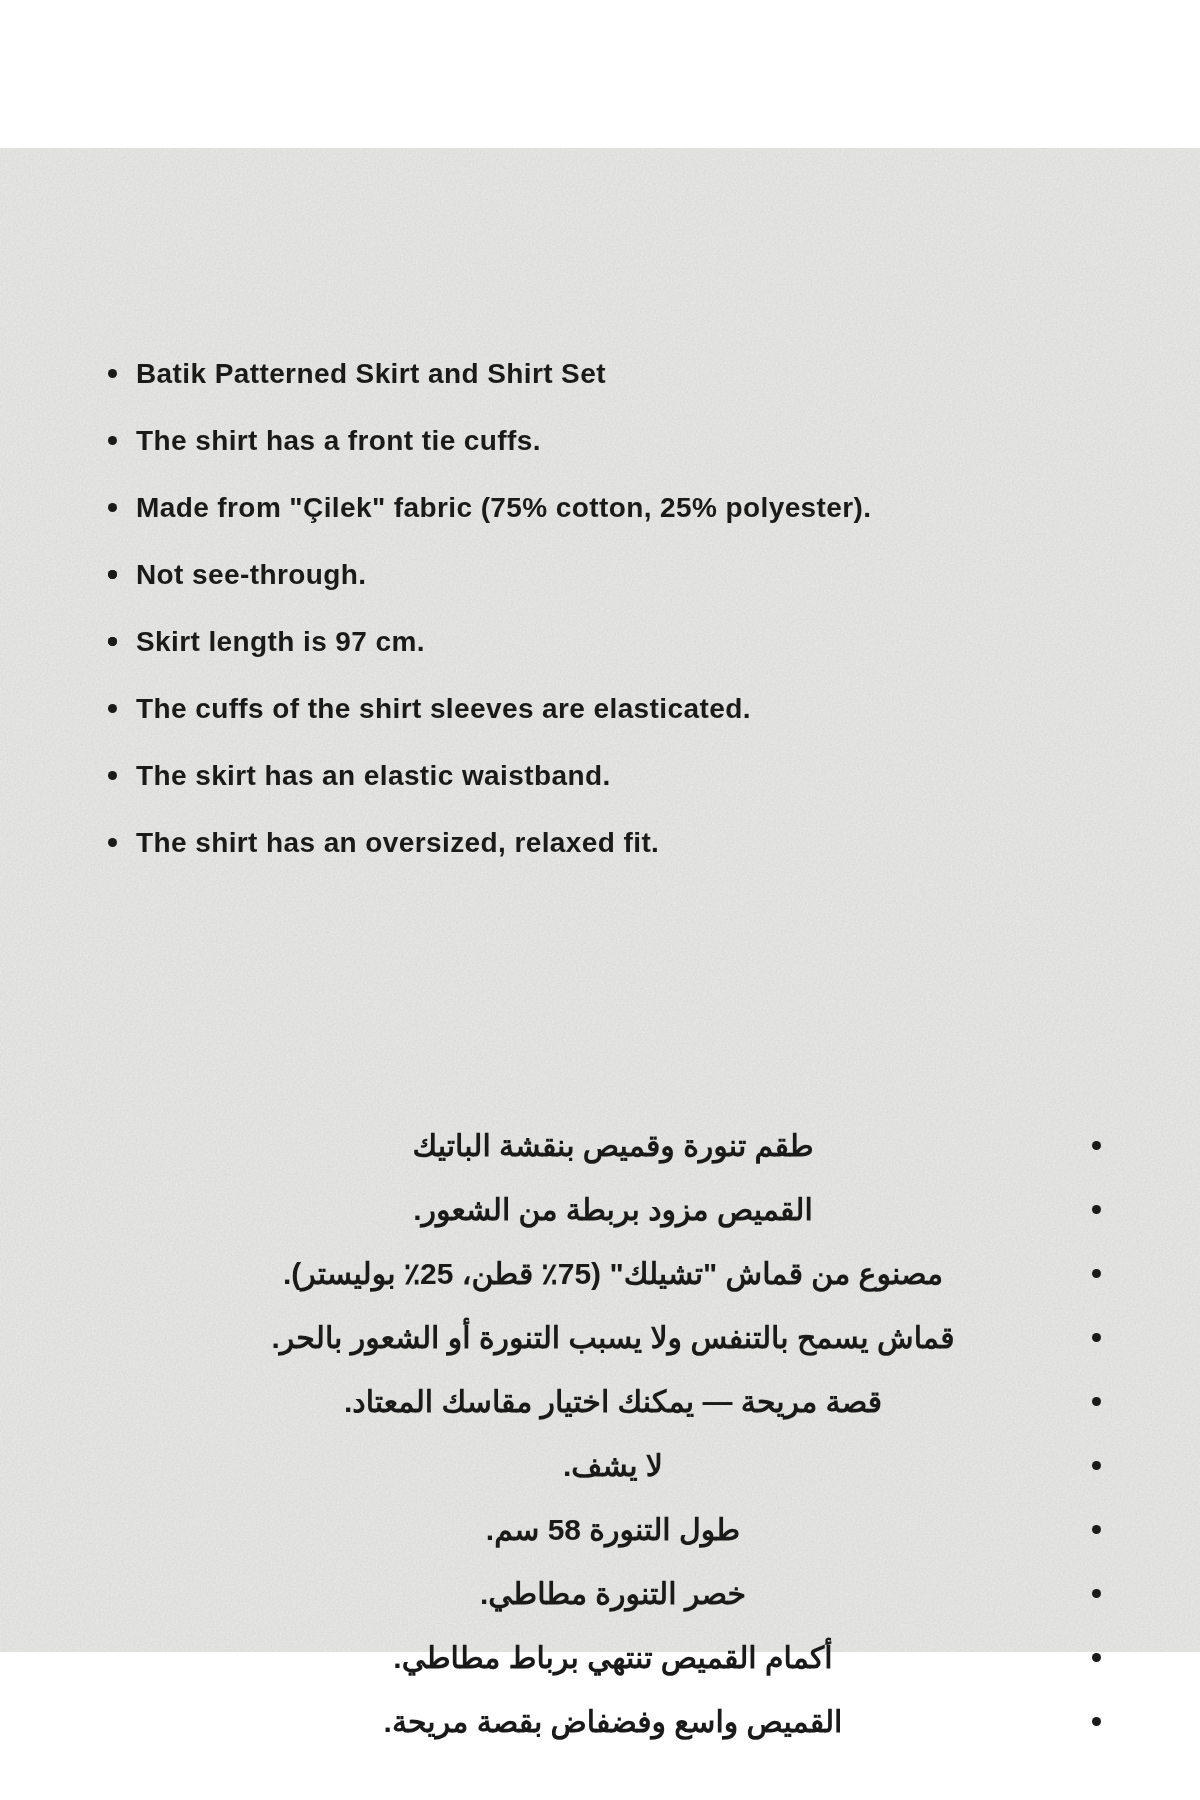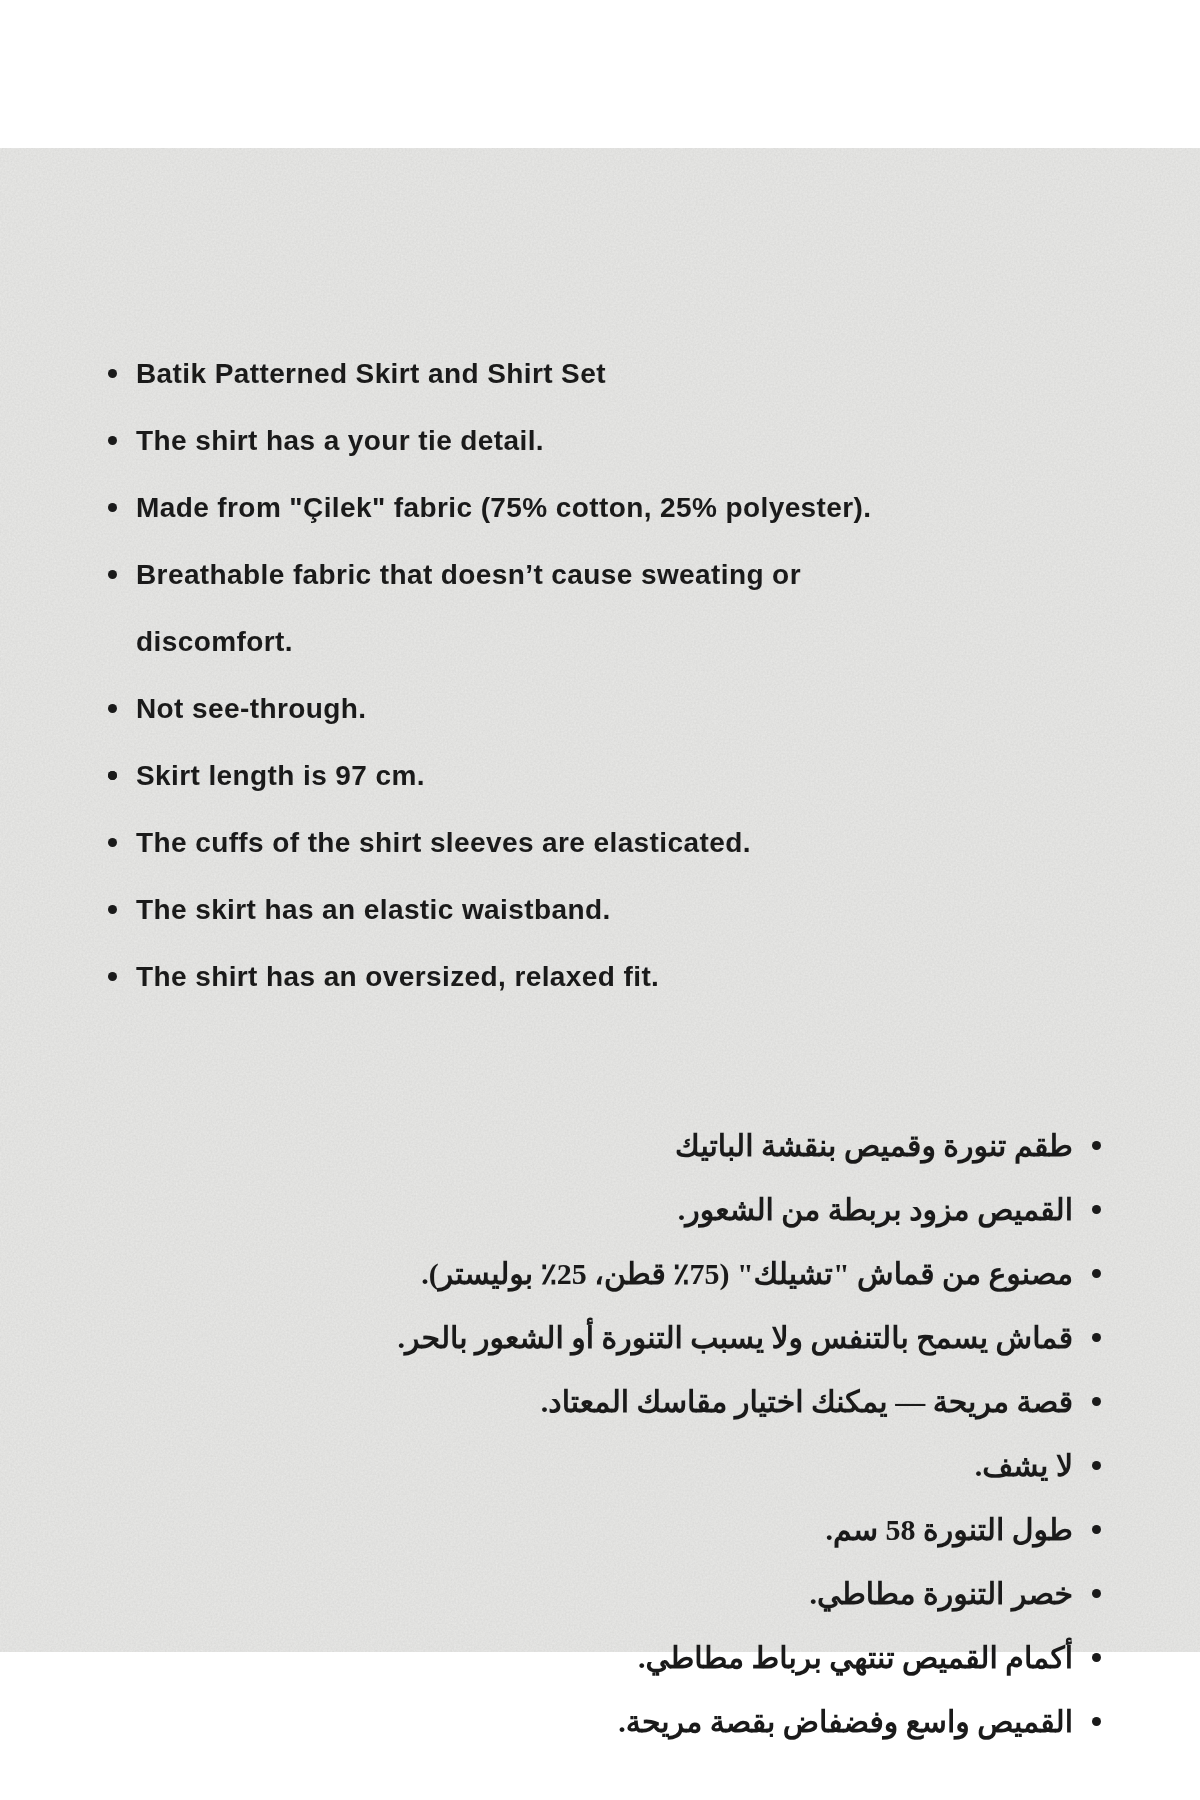--- a/index.html
+++ b/index.html
@@ -65,44 +65,43 @@
   .list-en li { padding-left: 34px; }
   .list-en .dot { left: 6px; top: 29px; }
   
   .list-ar {
     right: 97px;
     top: 966px;
     width: 950px;
     font-size: 30px;
     line-height: 64px;
     direction: rtl;
-    text-align: right;
-    font-family: Liberation Serif, serif;
+    text-align: center;
+    font-family: Liberation Sans, sans-serif;
   }
   .list-ar li { padding-right: 30px; }
   .list-ar .dot { right: 2px; top: 27px; }
 </style>
 </head>
 <body>
 
 <div class="paper">
   <svg class="texture" width="1200" height="1504" xmlns="http://www.w3.org/2000/svg">
     <filter id="grain">
       <feTurbulence type="fractalNoise" baseFrequency="0.55" numOctaves="3" stitchTiles="stitch"></feTurbulence>
       <feColorMatrix type="matrix" values="0 0 0 0 0.15  0 0 0 0 0.15  0 0 0 0 0.15  0 0 0 0.28 0"></feColorMatrix>
     </filter>
     <rect width="1200" height="1504" filter="url(#grain)"></rect>
   </svg>
 
   <ul class="list list-en" lang="en">
     <li><span class="dot"></span><span class="txt">Batik Patterned Skirt and Shirt Set</span></li>
-    <li><span class="dot"></span><span class="txt">The shirt has a your tie detail.</span></li>
+    <li><span class="dot"></span><span class="txt">The shirt has a front tie cuffs.</span></li>
     <li><span class="dot"></span><span class="txt">Made from "Çilek" fabric (75% cotton, 25% polyester).</span></li>
-    <li><span class="dot"></span><span class="txt">Breathable fabric that doesn’t cause sweating or
-discomfort.</span></li>
+    <li><span class="dot"></span></li>
     <li><span class="dot"></span><span class="txt">Not see-through.</span></li>
     <li><span class="dot"></span></li>
     <li><span class="dot"></span><span class="txt">Skirt length is 97 cm.</span></li>
     <li><span class="dot"></span><span class="txt">The cuffs of the shirt sleeves are elasticated.</span></li>
     <li><span class="dot"></span><span class="txt">The skirt has an elastic waistband.</span></li>
     <li><span class="dot"></span><span class="txt">The shirt has an oversized, relaxed fit.</span></li>
   </ul>
 
   <ul class="list list-ar" lang="ar" dir="rtl">
     <li><span class="dot"></span><span class="txt">طقم تنورة وقميص بنقشة الباتيك</span></li>

